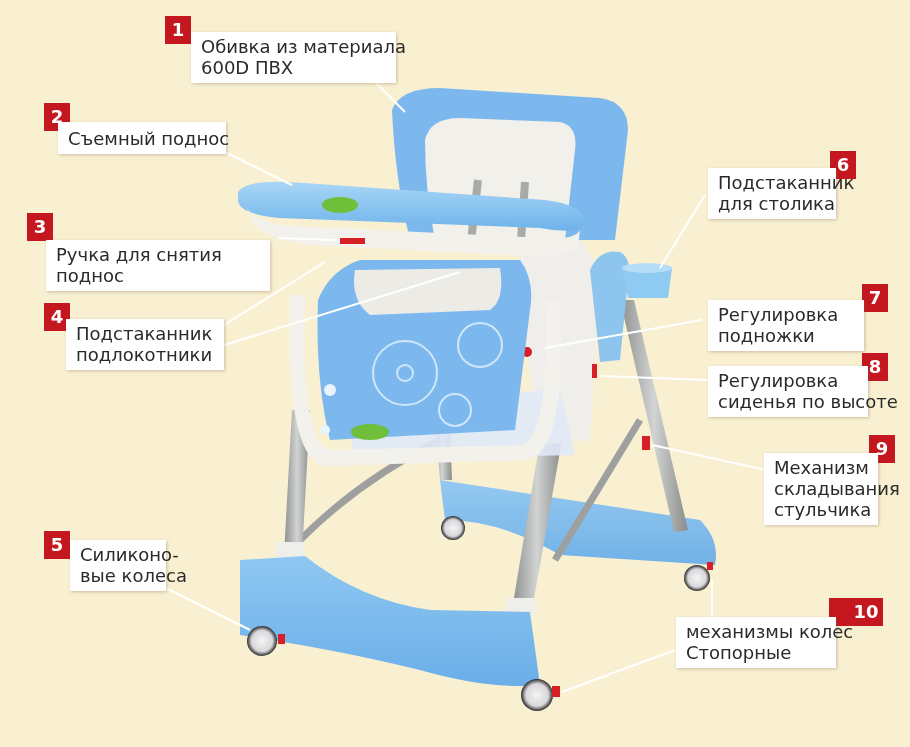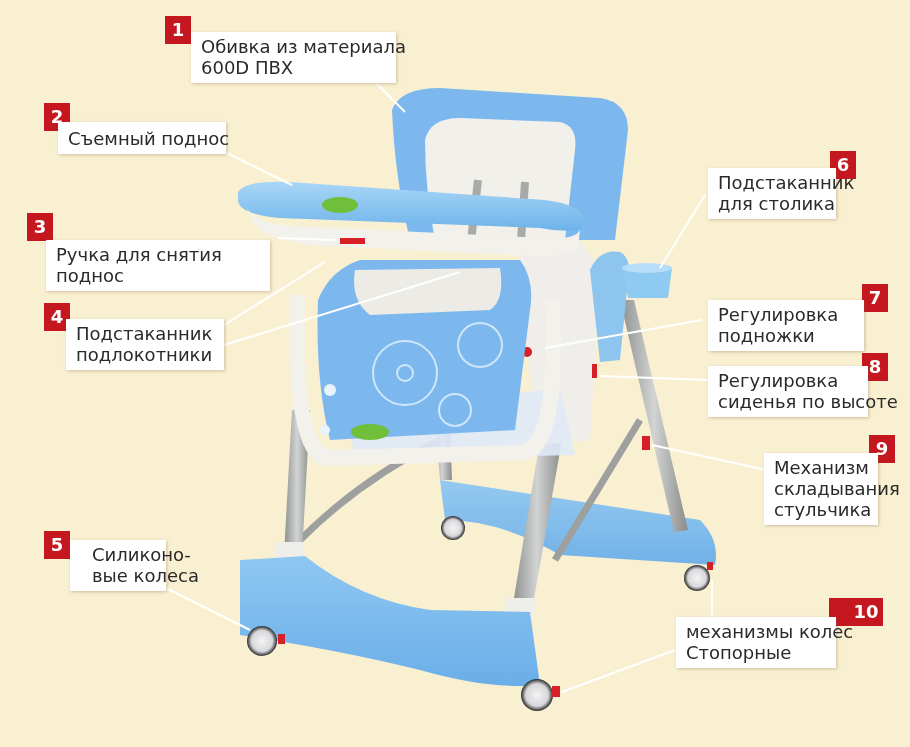--- a/index.html
+++ b/index.html
@@ -174,21 +174,21 @@
     <span class="line">поднос</span>
   </div>
 
   <div class="badge" style="left:44px; top:303px;">4</div>
   <div class="callout" style="left:66px; top:319px; width:158px;">
     <span class="line">Подстаканник</span>
     <span class="line">подлокотники</span>
   </div>
 
   <div class="badge" style="left:44px; top:531px;">5</div>
-  <div class="callout" style="left:70px; top:540px; width:96px; padding-left:22px;">
+  <div class="callout" style="left:70px; top:540px; width:96px; padding-left:10px;">
     <span class="line">Силиконо-</span>
     <span class="line">вые колеса</span>
   </div>
 
   <div class="badge" style="left:830px; top:151px;">6</div>
   <div class="callout" style="left:708px; top:168px; width:128px;">
     <span class="line">Подстаканник</span>
     <span class="line">для столика</span>
   </div>
 

